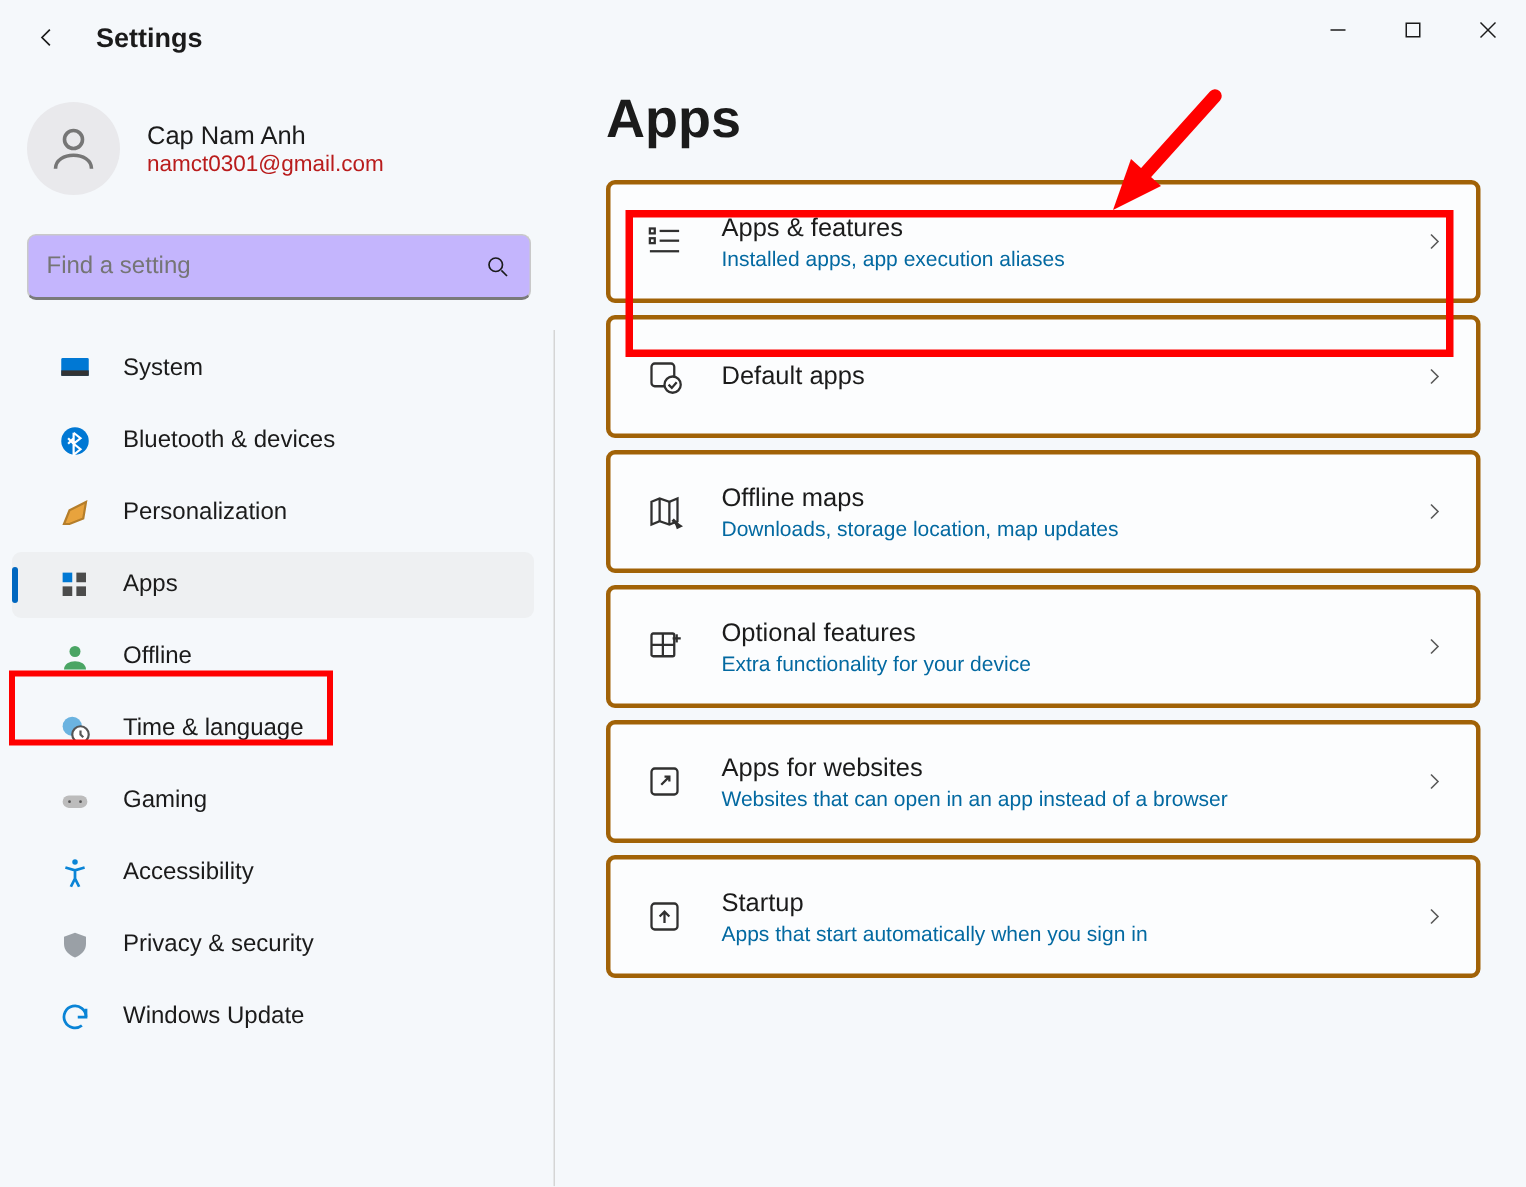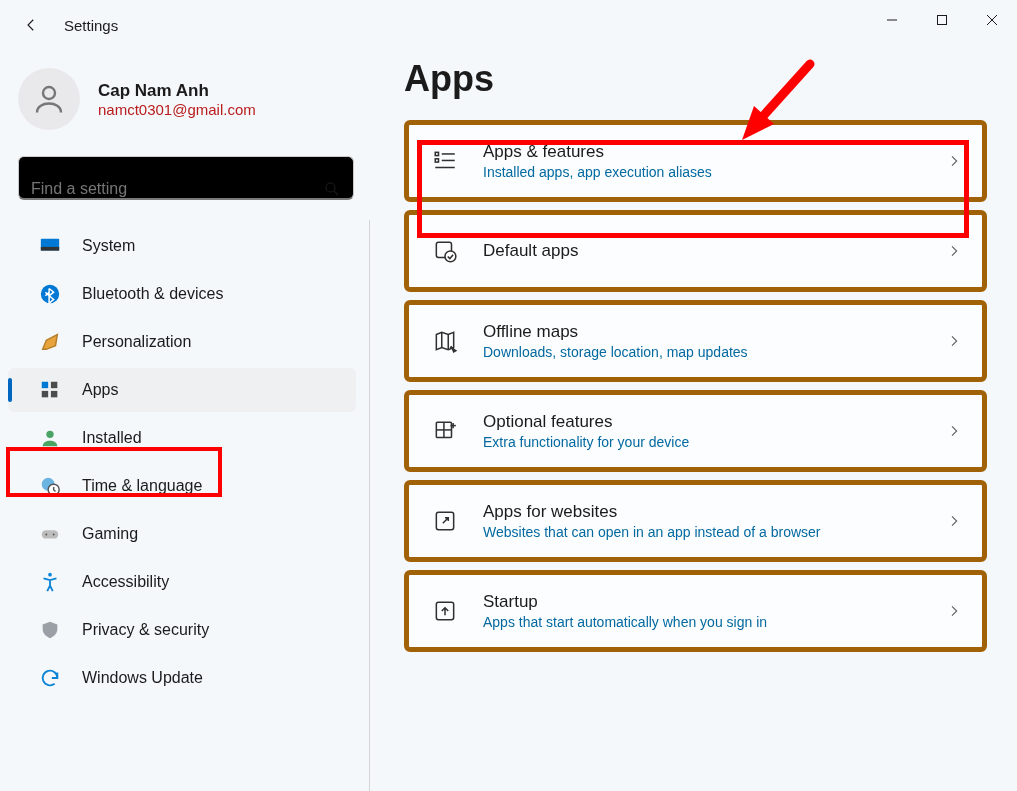--- a/index.html
+++ b/index.html
@@ -21,22 +21,23 @@
     height: 50px;
     display: flex;
     align-items: center;
   }
   .back-btn {
     width: 46px; height: 46px;
     display: flex; align-items: center; justify-content: center;
     margin-left: 8px;
   }
   .title-text {
-    font-size: 15px;
+    font-size: 18px;
     margin-left: 10px;
+    font-weight: bold;
   }
   .win-controls {
     position: absolute;
     top: 0; right: 0;
     display: flex;
   }
   .win-btn {
     width: 50px; height: 40px;
     display: flex; align-items: center; justify-content: center;
   }
@@ -50,30 +51,30 @@
   .user-block {
     display: flex; align-items: center;
     margin: 10px 0 16px 18px;
   }
   .avatar {
     width: 62px; height: 62px; border-radius: 50%;
     background: #e9e9ec;
     display: flex; align-items: center; justify-content: center;
   }
   .user-text { margin-left: 18px; }
-  .user-name { font-size: 17px; font-weight: 700; }
+  .user-name { font-size: 17px; font-weight: 400; }
   .user-email { font-size: 15px; color: #b91c1c; }
   .search-wrap { margin: 10px 0 20px 18px; }
   .search {
     width: 336px; height: 44px;
     border: 1px solid #c9c9c9;
     border-bottom: 2px solid #7a7a7a;
     border-radius: 6px;
-    background: #000000;
-    display: flex; align-items: flex-end;
+    background: #c4b5fd;
+    display: flex; align-items: center;
     padding: 0 12px;
   }
   .search input {
     flex: 1; border: none; outline: none; background: transparent;
     font-size: 16px; color: #5c5c5c;
   }
   .nav {
     flex: 1;
     overflow: hidden;
     position: relative;
@@ -141,21 +142,21 @@
     left: 404px; top: 58px; right: 0; bottom: 0;
     padding-right: 30px;
   }
   .page-title {
     font-size: 36px;
     font-weight: 600;
     margin-bottom: 20px;
   }
   .card {
     background: #fcfdfe;
-    border: 5px solid #a16207;
+    border: 3px solid #a16207;
     border-radius: 6px;
     height: 82px;
     margin-bottom: 8px;
     display: flex;
     align-items: center;
     padding: 0 20px;
   }
   .card-ico {
     width: 32px; height: 32px;
     display: flex; align-items: center; justify-content: center;
@@ -260,21 +261,21 @@
             </span>
             <span class="nav-label">Apps</span>
           </div>
           <div class="nav-item">
             <span class="nav-ico">
               <svg width="22" height="22" viewBox="0 0 24 24" fill="none" stroke-width="1.6">
                 <circle cx="12" cy="8" r="4" fill="#4aa564"></circle>
                 <path d="M4 21c0-4 4-6 8-6s8 2 8 6" fill="#4aa564"></path>
               </svg>
             </span>
-            <span class="nav-label">Installed</span>
+            <span class="nav-label">Offline</span>
           </div>
           <div class="nav-item">
             <span class="nav-ico">
               <svg width="22" height="22" viewBox="0 0 24 24" fill="none" stroke-width="1.6">
                 <circle cx="10" cy="10" r="7" fill="#6bb3e0"></circle>
                 <circle cx="16" cy="16" r="6" fill="#fff" stroke="#555"></circle>
                 <path d="M16 13v3l2 2" stroke="#555"></path>
               </svg>
             </span>
             <span class="nav-label">Time &amp; language</span>

